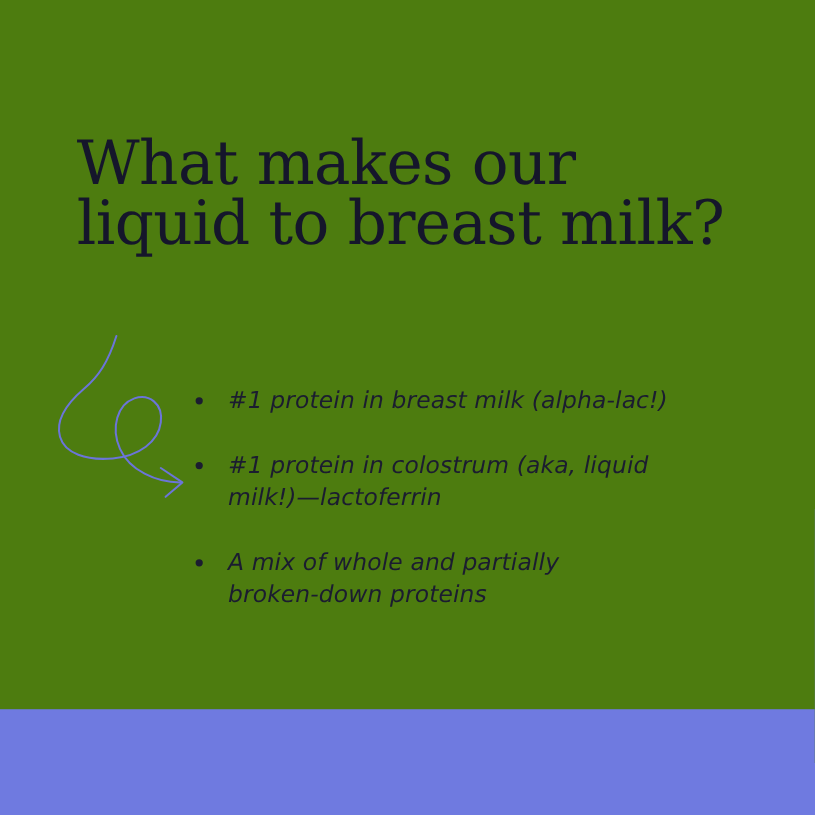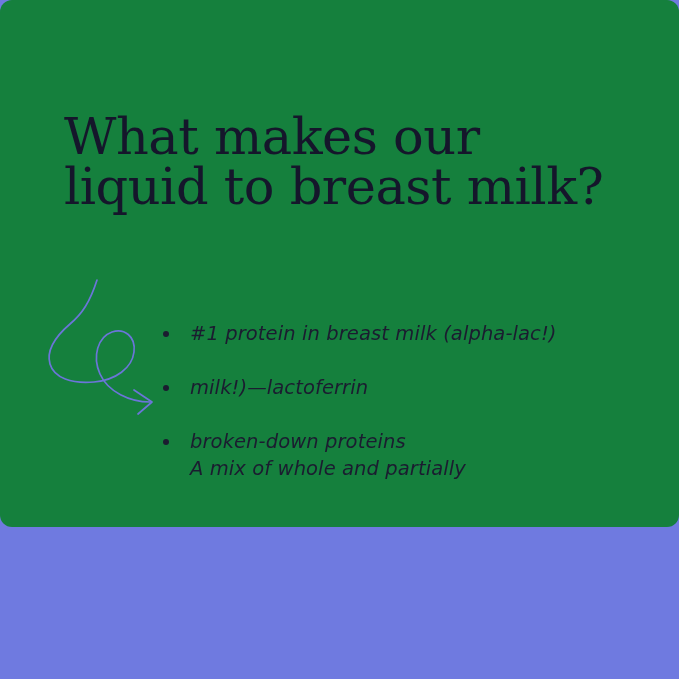--- a/index.html
+++ b/index.html
@@ -8,25 +8,24 @@
     padding: 0;
   }
   body {
     background: #6f7ae0;
     font-family: "Liberation Sans", sans-serif;
   }
 
   .card {
     position: relative;
     width: 679px;
-    height: 527px;
-    background: #15803d;
+    height: 591px;
+    background: #4d7c0f;
     overflow: hidden;
     box-sizing: border-box;
-    border-radius: 12px;
   }
 
   
   .heading {
     position: absolute;
     left: 64px;
     top: 112px;
     width: 540px;
     margin: 0;
     font-family: "DejaVu Serif", "Liberation Serif", serif;
@@ -122,27 +121,28 @@
     <li class="bullet-item">
       <span class="bullet-dot"></span>
       <span class="bullet-text">
         <span class="bullet-line">#1 protein in breast milk (alpha-lac!)</span>
       </span>
     </li>
 
     <li class="bullet-item">
       <span class="bullet-dot"></span>
       <span class="bullet-text">
+        <span class="bullet-line">#1 protein in colostrum (aka, liquid</span>
         <span class="bullet-line">milk!)—lactoferrin</span>
       </span>
     </li>
 
     <li class="bullet-item">
       <span class="bullet-dot"></span>
       <span class="bullet-text">
+        <span class="bullet-line">A mix of whole and partially</span>
         <span class="bullet-line">broken-down proteins</span>
-        <span class="bullet-line">A mix of whole and partially</span>
       </span>
     </li>
 
   </ul>
 
 </div>
 
 </body></html>

